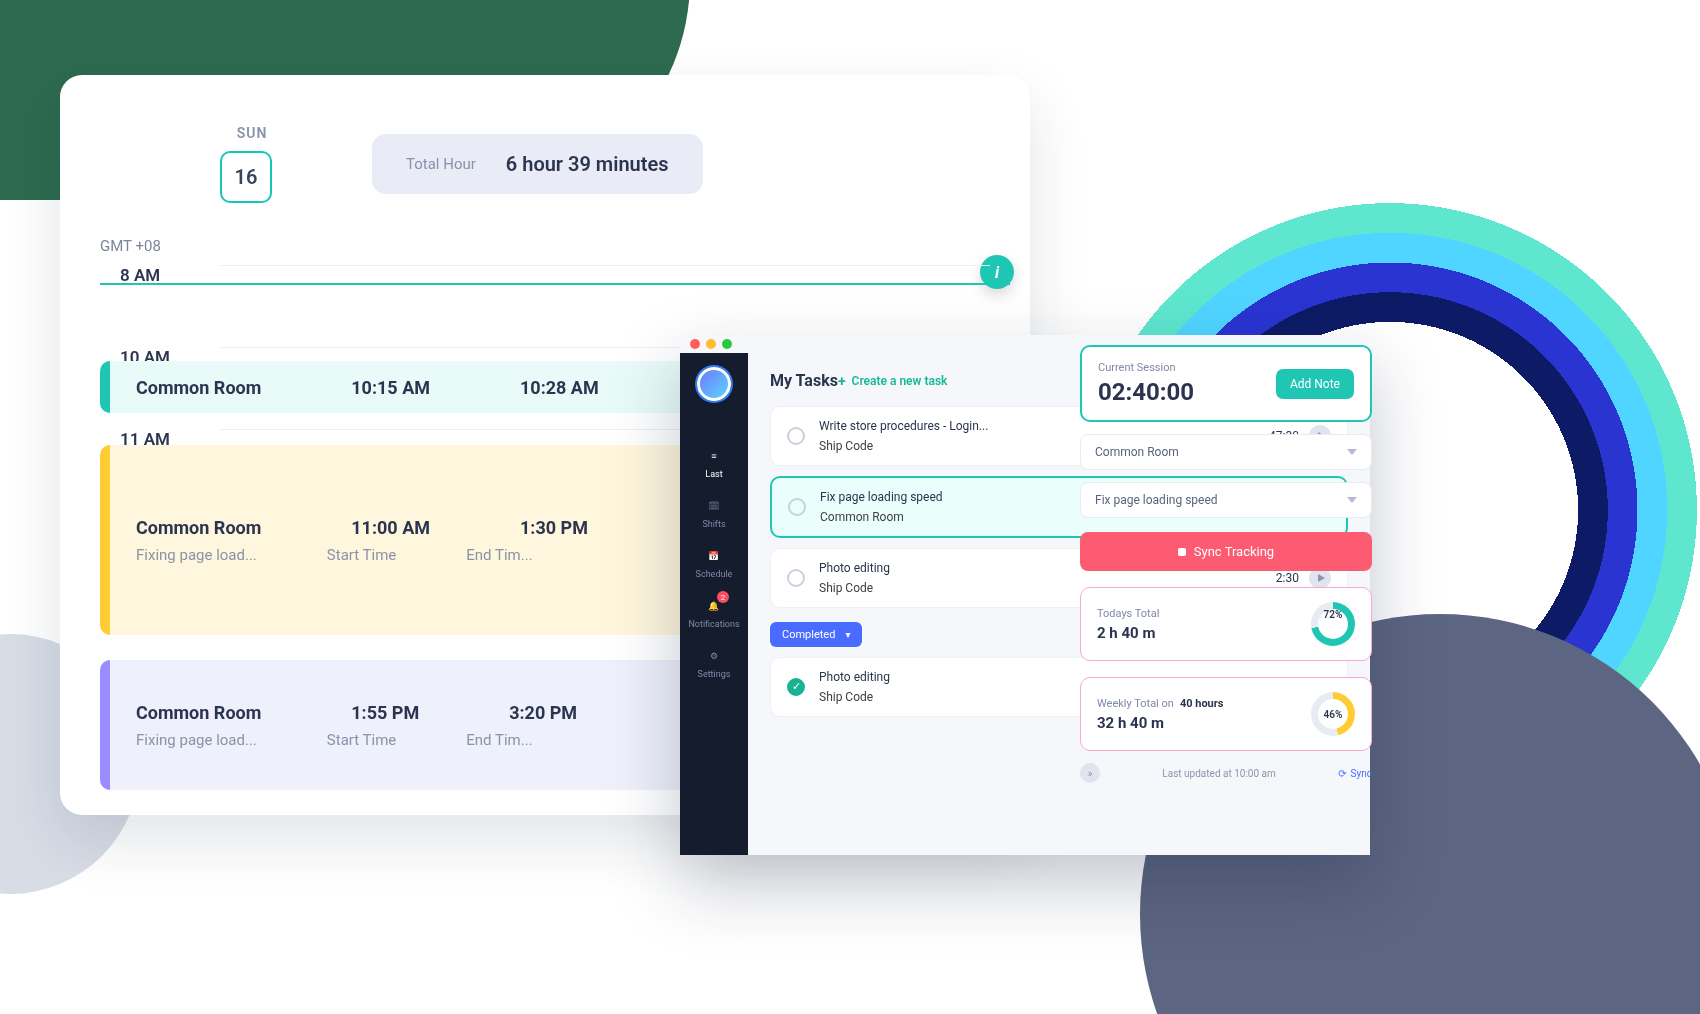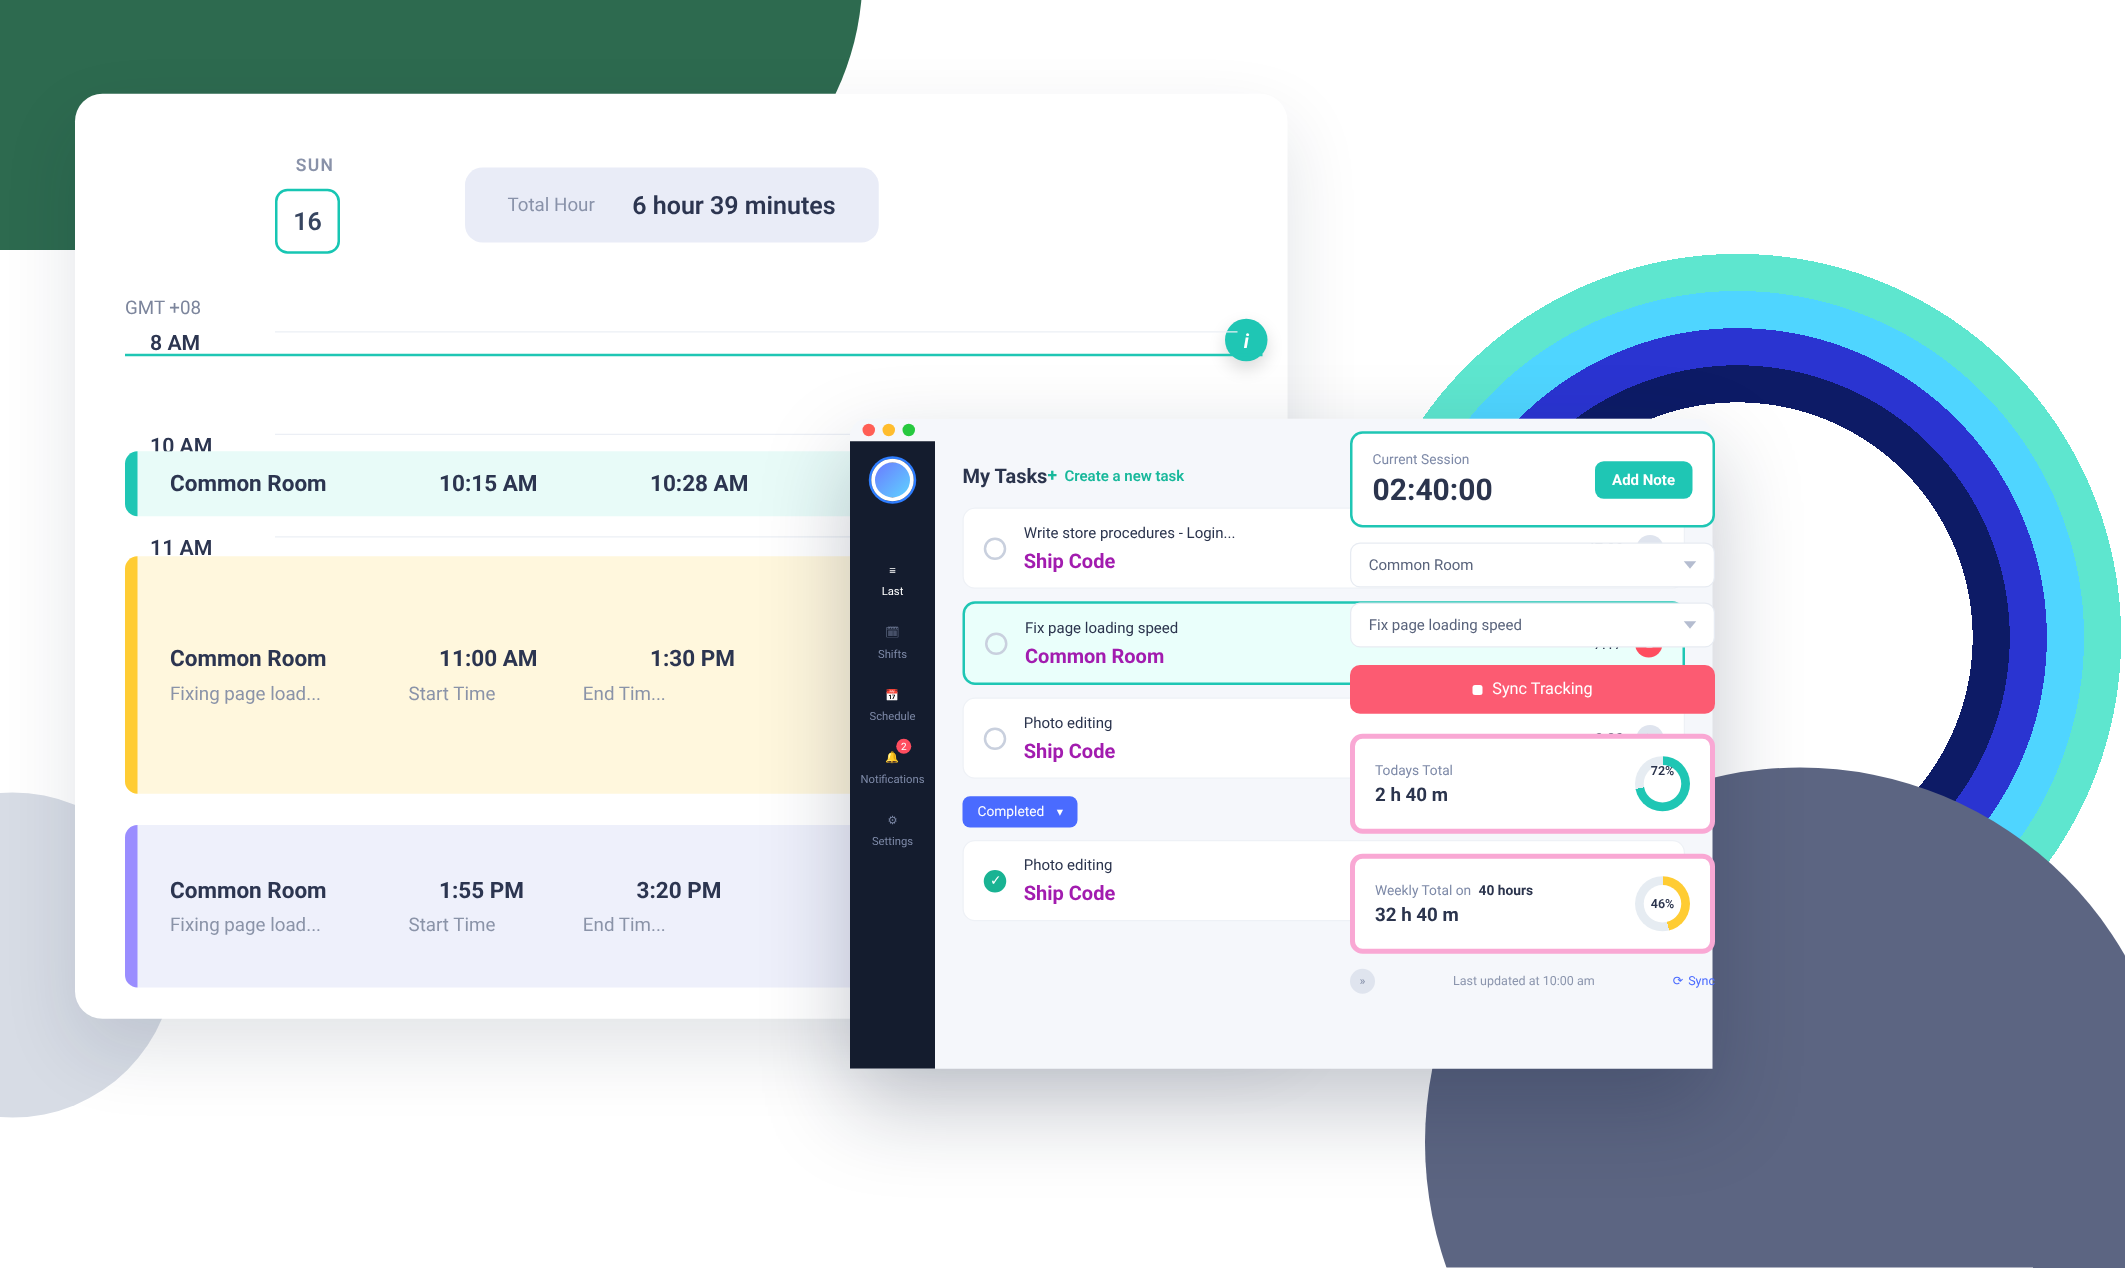--- a/index.html
+++ b/index.html
@@ -60,45 +60,45 @@
   .new-task{color:#18b89b;font-size:12px;display:flex;align-items:center;gap:6px;font-weight:600;cursor:pointer;}
   .plus-ic{font-size:14px;font-weight:700;}
 
   .task-card{background:#fff;border-radius:10px;padding:12px 16px;display:flex;align-items:center;gap:14px;margin-bottom:10px;border:1px solid #eef1f6;}
   .task-card.active{background:#eafffb;border:2px solid #1fc6b4;}
   .chk{width:18px;height:18px;border-radius:50%;border:2px solid #c9d0de;flex-shrink:0;}
   .chk.done{background:#19b393;border-color:#19b393;position:relative;}
   .chk.done::after{content:"✓";color:#fff;font-size:11px;position:absolute;top:0;left:3px;}
   .task-col{flex:1;min-width:0;}
   .task-name{font-size:12px;color:#2b344d;white-space:nowrap;overflow:hidden;text-overflow:ellipsis;}
-  .task-proj{font-size:16px;color:#a21caf;font-weight:700;margin-top:6px;}
+  .task-proj{font-size:12px;color:#404040;font-weight:400;margin-top:6px;}
   .task-right{display:flex;align-items:center;gap:10px;}
   .task-time{font-size:12px;color:#2b344d;}
   .play-btn{width:22px;height:22px;border-radius:50%;background:#dfe4ee;display:flex;align-items:center;justify-content:center;cursor:pointer;}
   .play-btn::after{content:"";border-left:7px solid #8b95ad;border-top:4px solid transparent;border-bottom:4px solid transparent;margin-left:2px;}
   .stop-btn{width:22px;height:22px;border-radius:50%;background:#ff4d5f;display:flex;align-items:center;justify-content:center;cursor:pointer;}
   .stop-btn::after{content:"";width:7px;height:7px;background:#fff;border-radius:2px;}
 
   .completed-pill{background:#4a6bff;color:#fff;font-size:11px;padding:6px 12px;border-radius:6px;display:inline-flex;align-items:center;gap:10px;margin:4px 0 10px;}
   .chev{font-size:10px;}
 
   
   .session-panel{position:absolute; left:1080px; top:345px; width:292px; height:500px; z-index:6;}
   .sess-card{background:#fff;border:2px solid #1fc6b4;border-radius:10px;padding:14px 16px;display:flex;justify-content:space-between;align-items:center;}
   .sess-lbl{font-size:11px;color:#7e8aa8;}
   .sess-time{font-size:24px;font-weight:700;color:#2b344d;margin-top:4px;}
-  .add-note{background:#1fc6b4;color:#fff;border:none;padding:8px 14px;border-radius:7px;font-size:12px;cursor:pointer;font-weight:bold;}
+  .add-note{background:#1fc6b4;color:#fff;border:none;padding:8px 14px;border-radius:7px;font-size:12px;cursor:pointer;}
 
   .sel{background:#fff;border:1px solid #e7ebf2;border-radius:8px;padding:10px 14px;margin-top:12px;display:flex;justify-content:space-between;align-items:center;font-size:12px;color:#5a647c;cursor:pointer;}
   .caret{width:0;height:0;border-left:5px solid transparent;border-right:5px solid transparent;border-top:6px solid #b5bdd0;}
 
   .stop-track{background:#fc5b72;color:#fff;border:none;width:100%;padding:12px;border-radius:8px;margin-top:14px;font-size:13px;cursor:pointer;display:flex;align-items:center;justify-content:center;gap:8px;}
   .stop-track .sq{width:8px;height:8px;background:#fff;border-radius:2px;}
 
-  .stat-card{background:#fff;border:4px solid #f9a8d4;border-radius:10px;padding:14px 16px;margin-top:16px;display:flex;justify-content:space-between;align-items:center;}
+  .stat-card{background:#fff;border:1px solid #f9a8d4;border-radius:10px;padding:14px 16px;margin-top:16px;display:flex;justify-content:space-between;align-items:center;}
   .stat-lbl{font-size:11px;color:#7e8aa8;}
   .stat-val{font-size:15px;font-weight:700;color:#2b344d;margin-top:4px;}
   .donut{width:44px;height:44px;border-radius:50%;position:relative;display:flex;align-items:center;justify-content:center;font-size:10px;color:#2b344d;font-weight:600;}
 
   .sync-row{display:flex;justify-content:space-between;align-items:center;margin-top:12px;font-size:10px;color:#8b95ad;}
   .sync-link{color:#4a6bff;display:flex;align-items:center;gap:4px;cursor:pointer;}
   .dbl-chev{width:20px;height:20px;border-radius:50%;background:#dfe4ee;display:flex;align-items:center;justify-content:center;color:#8b95ad;font-size:10px;cursor:pointer;}
 </style>
 </head>
 <body>

